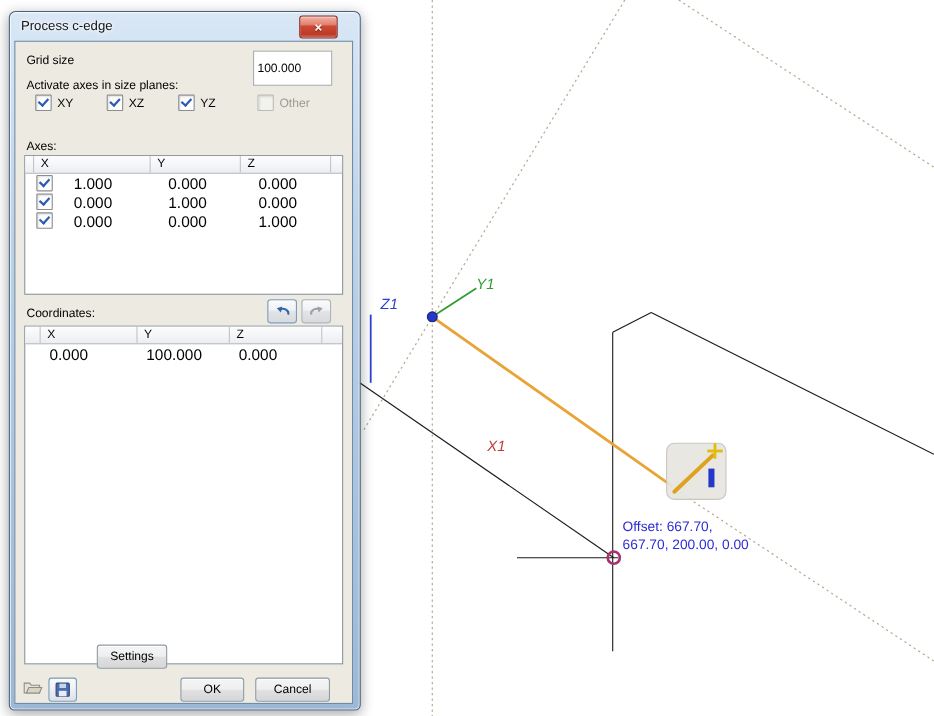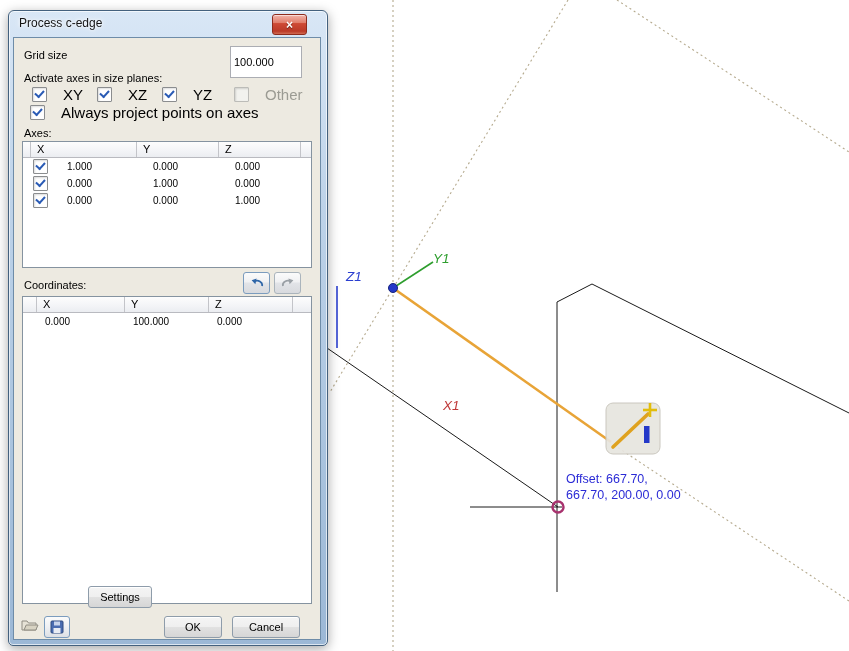--- a/index.html
+++ b/index.html
@@ -35,31 +35,31 @@
   
   .lab{position:absolute;font-size:11px;color:#000;white-space:nowrap;}
   .txtin{position:absolute;left:216px;top:8px;width:64px;height:14px;border:1px solid #abadb3;
          background:#fff;font-family:"Liberation Sans",sans-serif;font-size:11px;padding:8px 3px;}
   .cbg{position:absolute;display:flex;align-items:center;}
   .cb{position:relative;width:13px;height:13px;background:#fff;border:1px solid #8b8d8f;
       border-radius:1px;box-shadow:inset 1px 1px 2px rgba(0,0,0,.14);flex:none;display:inline-block;}
   .cb.checked::after{content:"";position:absolute;left:2px;top:2px;width:7px;height:4px;
       border-left:2px solid #2a5bb5;border-bottom:2px solid #2a5bb5;transform:rotate(-48deg);}
   .cb.disabled{border-color:#bcbcb8;background:#f2f2ee;}
-  .cb-label{font-size:15px;margin-left:16px;}
+  .cb-label{font-size:11px;margin-left:5px;}
   .dim{color:#9b9b93;}
 
   .table{position:absolute;background:#fff;border:1px solid #8593a0;}
   .thead{display:flex;height:15px;border-bottom:1px solid #b9bac0;
          background:linear-gradient(180deg,#fdfdfd,#f3f4f7 60%,#ebedf1);}
   .th{font-size:11px;line-height:15px;padding-left:6px;border-right:1px solid #c3c4c9;
       box-sizing:border-box;overflow:hidden;}
   .th-sp{border-right:1px solid #c3c4c9;box-sizing:border-box;}
   .th-fill{flex:1;}
-  .trow{display:flex;align-items:center;height:17px;font-size:10px;}
+  .trow{display:flex;align-items:center;height:17px;font-size:14px;}
   .row-cb{margin-left:10px;}
   .cell{box-sizing:border-box;white-space:nowrap;overflow:hidden;}
   .acx{width:99px;padding-left:19px;}
   .acy,.acz{width:82px;padding-left:6px;}
   .ccx{margin-left:14px;width:88px;padding-left:8px;}
   .ccy{width:84px;padding-left:8px;}
   .ccz{width:84px;padding-left:8px;}
 
   .mini-btn{position:absolute;width:25px;height:20px;border:1px solid #7b9cbe;border-radius:3px;
             background:linear-gradient(180deg,#fbfbfb,#f0f1f3 45%,#e2e4e8 50%,#d8dade);
@@ -140,24 +140,20 @@
       </div>
       <div class="cbg" style="left:148px;top:48px">
         <span class="cb checked"></span>
         <span class="cb-label">YZ</span>
       </div>
       <div class="cbg" style="left:220px;top:48px">
         <span class="cb disabled"></span>
         <span class="cb-label dim">Other</span>
       </div>
 
-      <div class="cbg" style="left:16px;top:66px">
-        <span class="cb checked"></span>
-        <span class="cb-label">Always project points on axes</span>
-      </div>
 
       <span class="lab" style="left:10px;top:89px">Axes:</span>
 
       <div class="table" style="left:8px;top:103px;width:288px;height:125px">
         <div class="thead">
           <span class="th-sp" style="width:8px"></span>
           <span class="th" style="width:106px">X</span>
           <span class="th" style="width:82px">Y</span>
           <span class="th" style="width:82px">Z</span>
           <span class="th-fill"></span>

